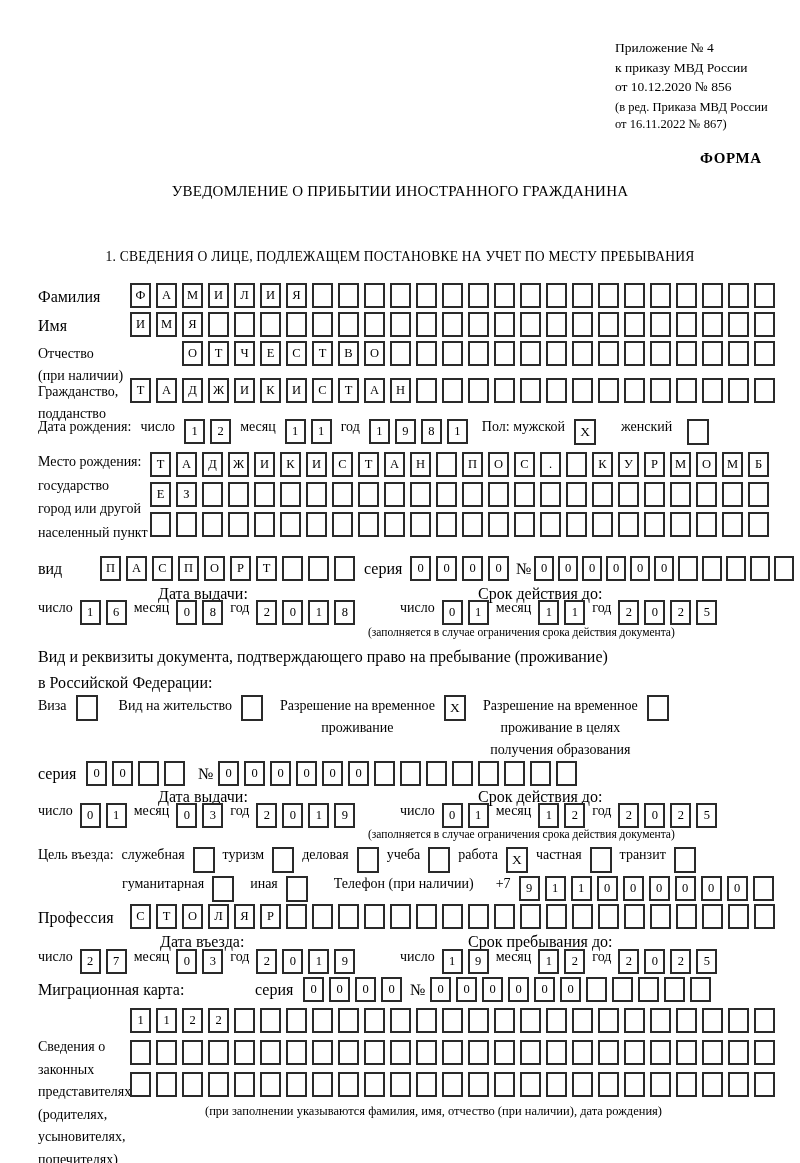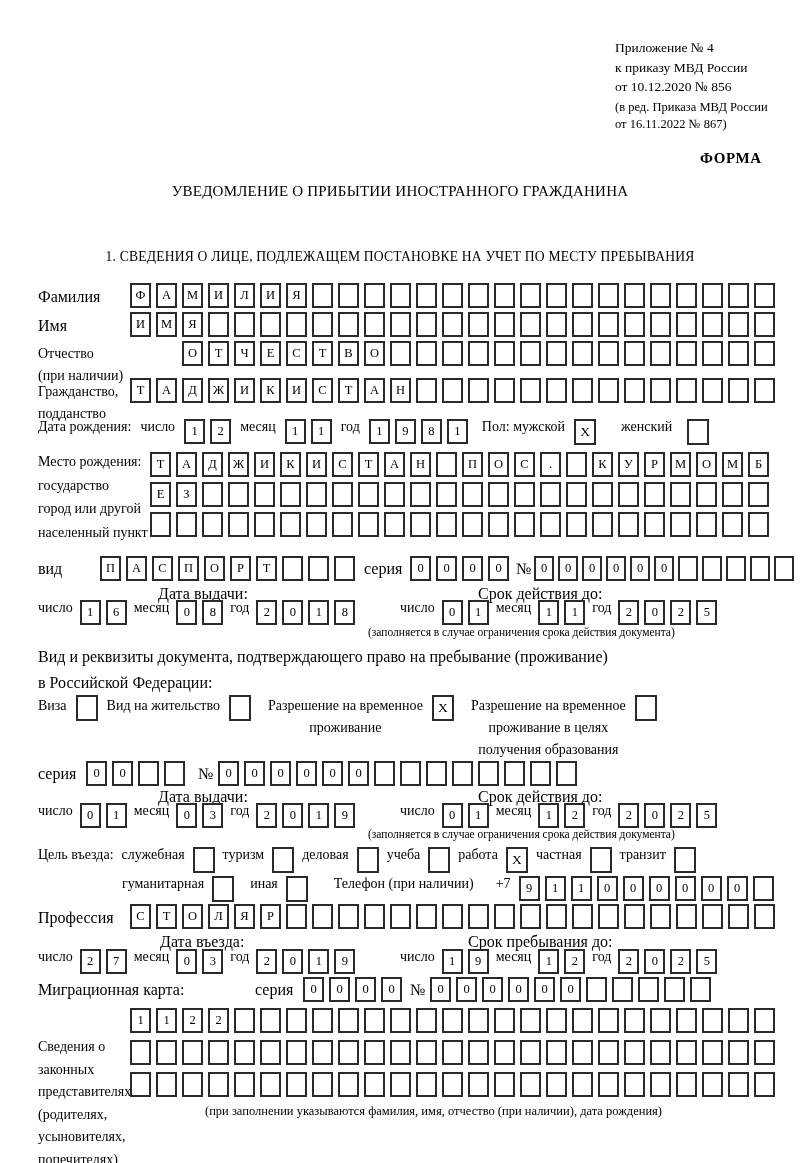--- a/index.html
+++ b/index.html
@@ -354,21 +354,21 @@
       </span>
   </div>
   <div class="note" style="left:368px; top:626px;">(заполняется в случае ограничения срока действия документа)</div>
 
   <div class="lbl" style="left:38px; top:648px;">Вид и реквизиты документа, подтверждающего право на пребывание (проживание)</div>
   <div class="lbl" style="left:38px; top:674px;">в Российской Федерации:</div>
 
   <div class="row" style="left:38px; top:695px; gap:9px; align-items:flex-start;">
     <span class="pt">Виза</span>
     <span class="checkbox"></span>
-    <span class="pt" style="margin-left:0;">Вид на жительство</span>
+    <span class="pt" style="margin-left:12px;">Вид на жительство</span>
     <span class="checkbox"></span>
     <span class="opt-block" style="margin-left:8px;">
       <span>Разрешение на временное</span>
       <span>проживание</span>
     </span>
     <span class="checkbox">X</span>
     <span class="opt-block" style="margin-left:8px;">
       <span>Разрешение на временное</span>
       <span>проживание в целях</span>
       <span>получения образования</span>

